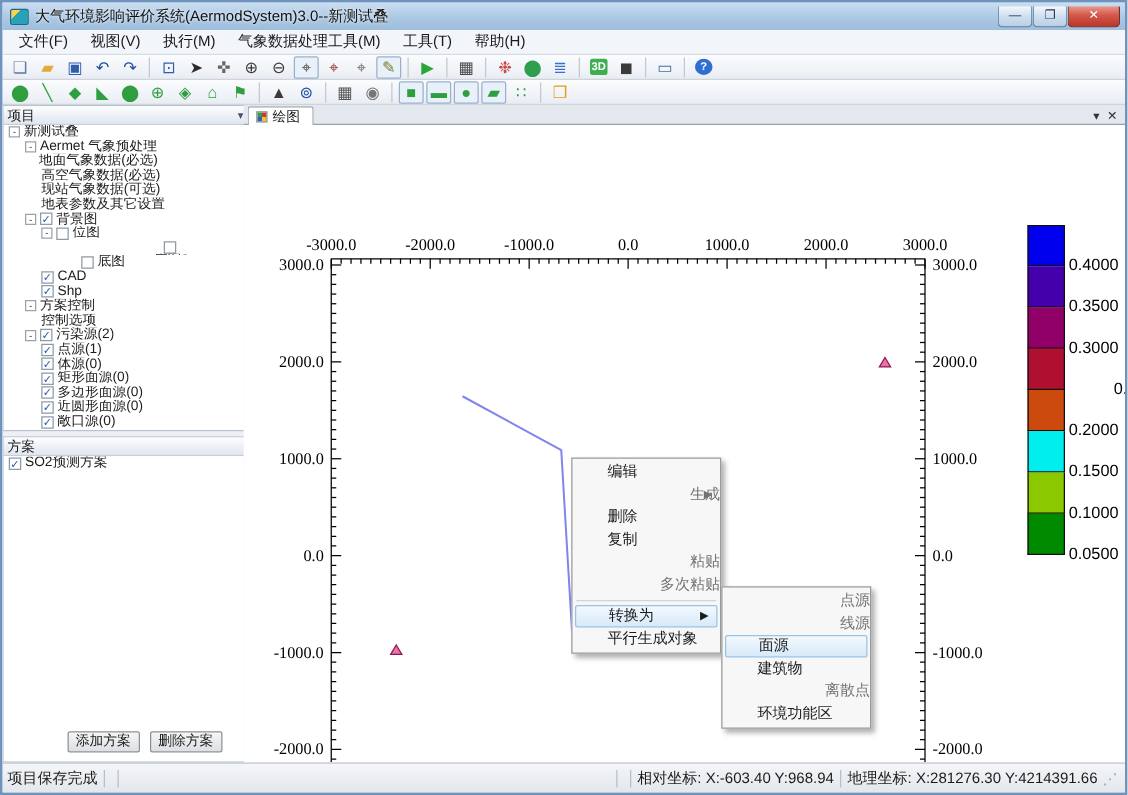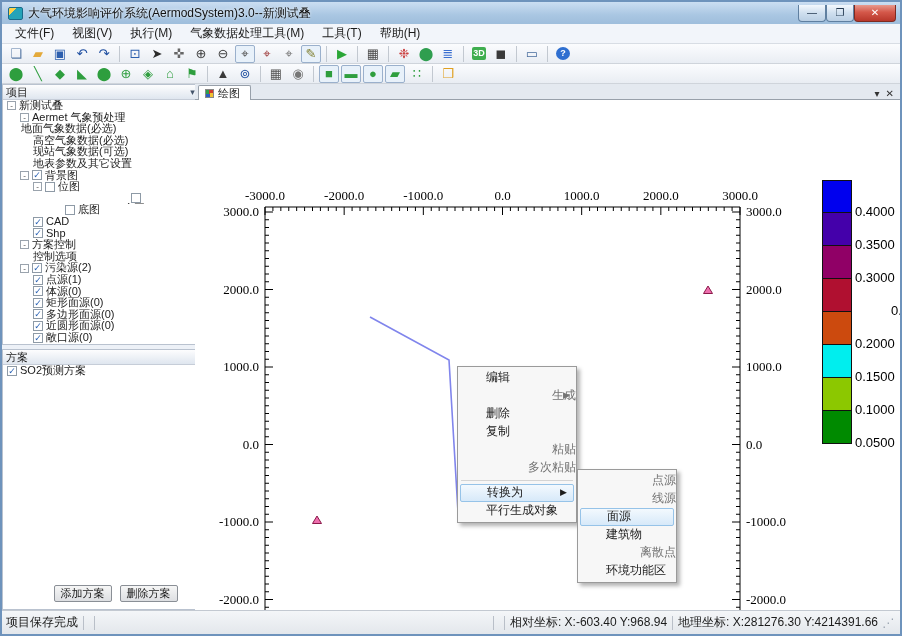--- a/index.html
+++ b/index.html
@@ -71,21 +71,21 @@
   .drawarea{flex:1;position:relative;background:#fff;overflow:hidden;}
   .drawarea svg{position:absolute;left:0;top:0;}
   
   .legbox{position:absolute;width:30px;height:33px;border:1px solid #111;border-top:none;}
   .legbox.first{border-top:1px solid #111;}
   .leglabel{position:absolute;font-size:13px;color:#000;}
   
   .menu{position:absolute;background:#F7F7F7;border:1px solid #9a9a9a;box-shadow:3px 3px 4px rgba(0,0,0,.3);
     padding:2px 0;z-index:60;font-size:12px;}
   #ctxmenu{left:455px;top:364px;width:120px;}
-  #submenu{left:575px;top:467px;width:100px;}
+  #submenu{left:575px;top:467px;width:120px;}
   .mi{position:relative;height:18px;line-height:17px;padding-left:28px;color:#1b1b1b;cursor:default;white-space:nowrap;}
   .mi.disabled{color:#737373;text-align:right;}
   .mi .arrow{position:absolute;right:6px;top:0;font-size:9px;}
   .mi.hl{background:linear-gradient(#F3F9FE,#D7E9F9);border:1px solid #96C3E8;border-radius:2px;
     margin:0 2px;padding-left:26px;line-height:15px;height:18px;}
   .msep{height:1px;background:#D4D4D4;margin:3px 3px;}
   
   .statusbar{position:absolute;left:0;right:0;bottom:0;height:24px;background:linear-gradient(#F4F6F8,#E3E7EC);
     border-top:1px solid #C3C9D1;display:flex;align-items:center;font-size:12px;padding:0 4px;}
   .ssep{width:1px;height:14px;background:#B9BfC8;margin:0 5px;}
@@ -188,21 +188,21 @@
       <div class="treearea" id="project-tree">
 
       <div class="trow" style="padding-left: 4px;">
             <span class="expander">-</span>
             <span class="treelabel">新测试叠</span>
           </div>
           <div class="trow" style="padding-left: 17px;">
             <span class="expander">-</span>
             <span class="treelabel">Aermet 气象预处理</span>
           </div>
-          <div class="trow" style="padding-left: 18px; text-align: center;">
+          <div class="trow" style="padding-left: 28px; text-align: center;">
             <span class="treelabel">地面气象数据(必选)</span>
           </div>
           <div class="trow" style="padding-left: 30px;">
             <span class="treelabel">高空气象数据(必选)</span>
           </div>
           <div class="trow" style="padding-left: 30px;">
             <span class="treelabel">现站气象数据(可选)</span>
           </div>
           <div class="trow" style="padding-left: 30px;">
             <span class="treelabel">地表参数及其它设置</span>

